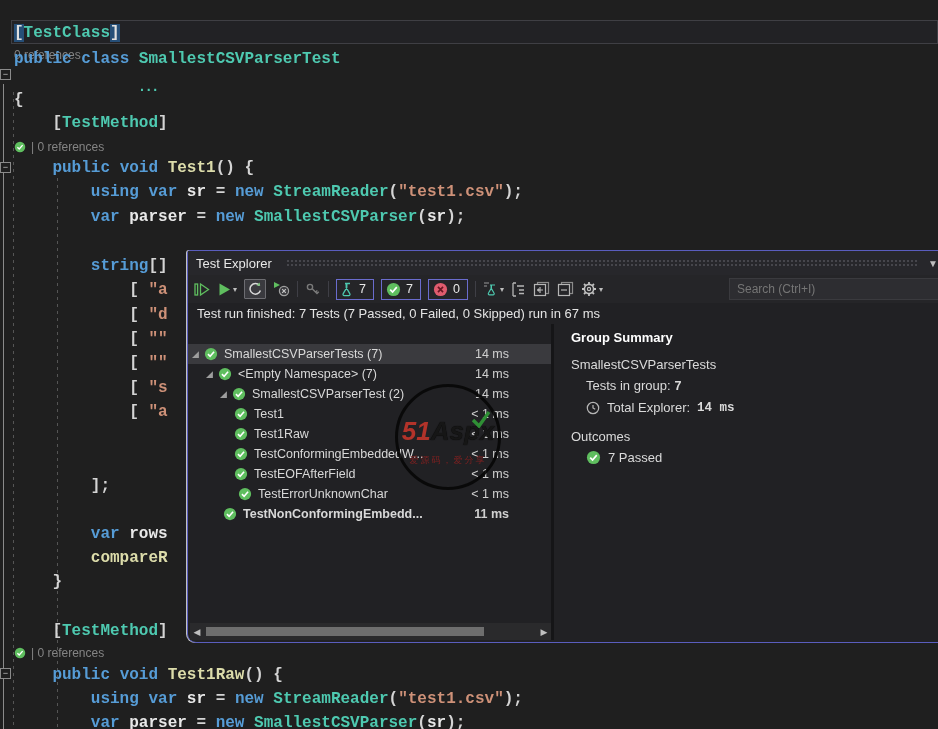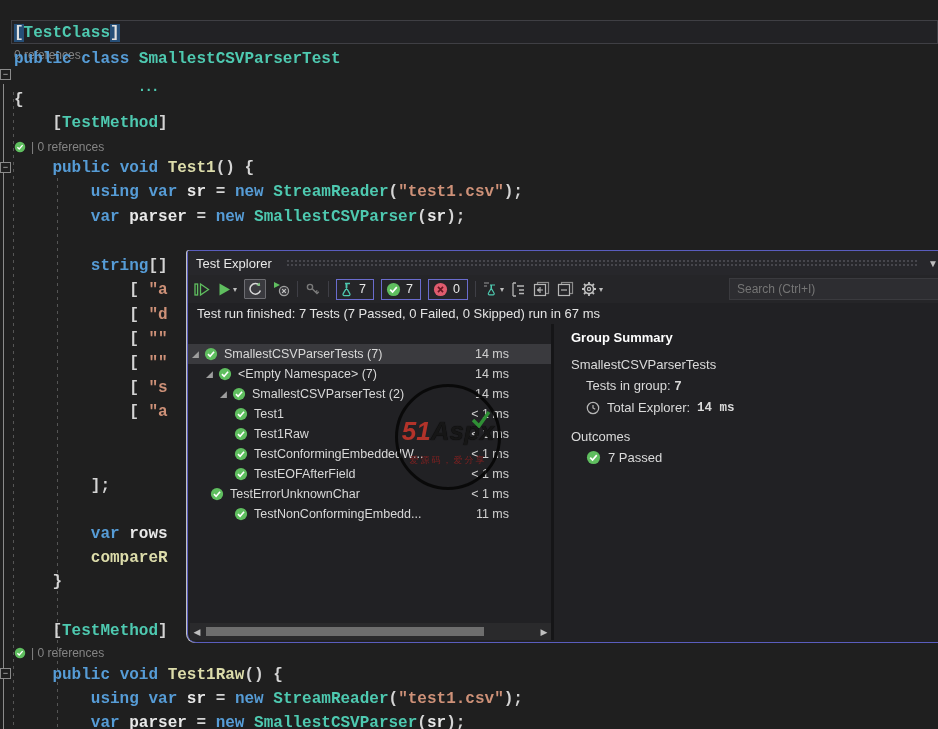--- a/index.html
+++ b/index.html
@@ -301,29 +301,29 @@
           <span class="tdur">&lt; 1 ms</span>
         </div>
         <div class="trow" style="padding-left: 46px;">
           <svg width="14" height="14" viewBox="0 0 16 16">
             <circle cx="8" cy="8" r="7" fill="#5fbe5f"></circle>
             <path d="M4.5 8.2 L7 10.7 L11.5 5.5" fill="none" stroke="#fff" stroke-width="1.8"></path>
           </svg>
           <span class="tlabel">TestEOFAfterField</span>
           <span class="tdur">&lt; 1 ms</span>
         </div>
-        <div class="trow" style="padding-left: 22px;">
+        <div class="trow" style="padding-left: 50px;">
           <svg width="14" height="14" viewBox="0 0 16 16">
             <circle cx="8" cy="8" r="7" fill="#5fbe5f"></circle>
             <path d="M4.5 8.2 L7 10.7 L11.5 5.5" fill="none" stroke="#fff" stroke-width="1.8"></path>
           </svg>
           <span class="tlabel">TestErrorUnknownChar</span>
           <span class="tdur">&lt; 1 ms</span>
         </div>
-        <div class="trow" style="padding-left: 46px;">
+        <div class="trow" style="padding-left: 35px; font-weight: bold;">
           <svg width="14" height="14" viewBox="0 0 16 16">
             <circle cx="8" cy="8" r="7" fill="#5fbe5f"></circle>
             <path d="M4.5 8.2 L7 10.7 L11.5 5.5" fill="none" stroke="#fff" stroke-width="1.8"></path>
           </svg>
           <span class="tlabel">TestNonConformingEmbedd...</span>
           <span class="tdur">11 ms</span>
         </div>
       </div>
 
     <div id="hscroll">

